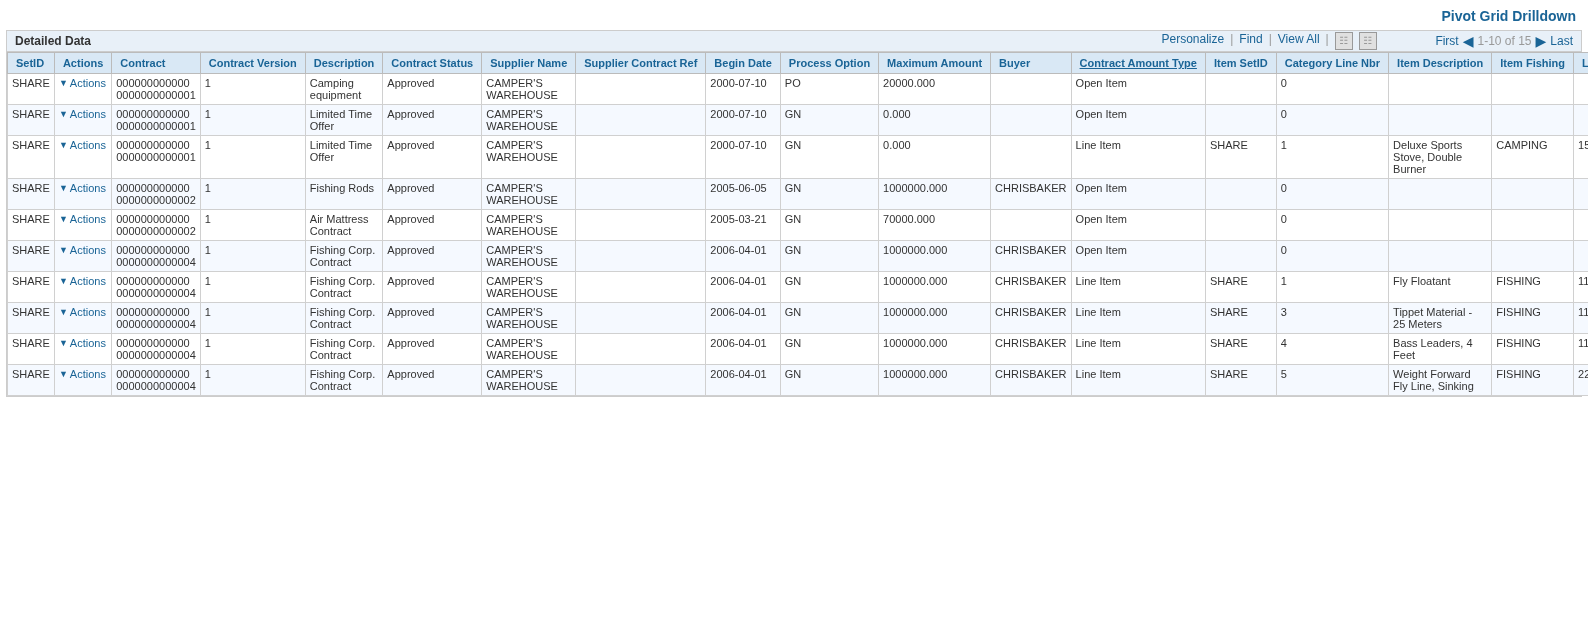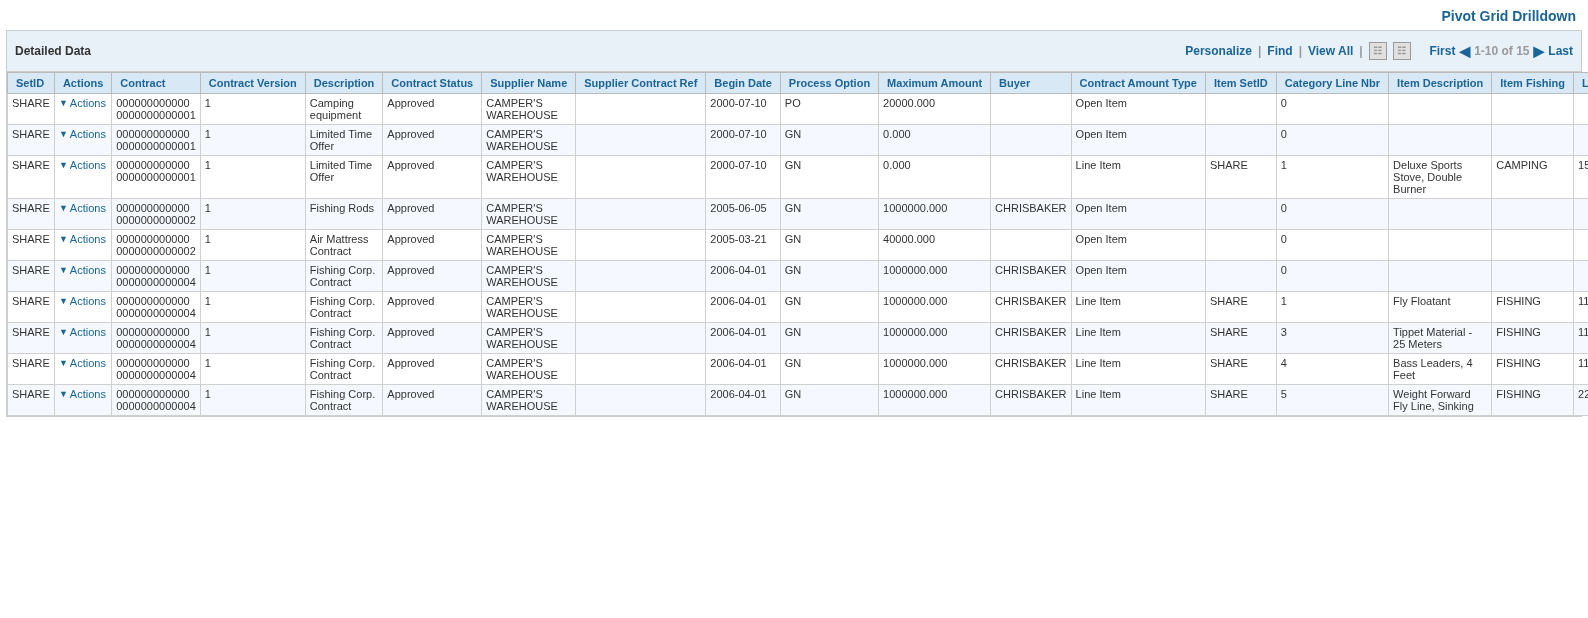--- a/index.html
+++ b/index.html
@@ -1,24 +1,24 @@
 <!DOCTYPE html>
 <html><head>
   <meta charset="utf-8">
   <style>
     * { box-sizing: border-box; margin: 0; padding: 0; }
     body { font-family: Arial, sans-serif; font-size: 12px; background: #fff; color: #333; }
     .page-title { color: #1a6496; font-size: 14px; font-weight: bold; padding: 8px 12px 6px; text-align: right; }
     .detailed-section { border: 1px solid #ccc; margin: 0 6px 6px; }
-    .section-header { background: #e8f0f8; padding: 11px 8px; display: flex; justify-content: space-between; align-items: center; border-bottom: 1px solid #ccc; }
+    .section-header { background: #e8f0f8; padding: 1px 8px; display: flex; justify-content: space-between; align-items: center; border-bottom: 1px solid #ccc; }
     .section-title { font-weight: bold; font-size: 12px; color: #333; }
-    .header-tools { display: flex; align-items: center; gap: 6px; font-size: 12px; font-weight: bold; }
+    .header-tools { display: flex; gap: 6px; font-size: 12px; }
     .header-tools a { color: #1a6496; text-decoration: none; }
     .header-tools span { color: #999; }
-    .pagination { display: flex; align-items: center; gap: 4px; font-size: 12px; color: #333; }
+    .pagination { display: flex; align-items: center; gap: 4px; font-size: 12px; color: #333; margin-left: 40px; }
     .pagination a { color: #1a6496; text-decoration: none; }
     .pagination .nav-btn { color: #1a6496; font-size: 14px; }
     table { width: 100%; border-collapse: collapse; font-size: 11px; }
     thead tr { background: #d9e8f5; }
     thead th { padding: 4px 8px; border: 1px solid #bbb; text-align: left; color: #1a6496; font-weight: bold; font-size: 11px; vertical-align: bottom; white-space: nowrap; }
     tbody tr:nth-child(even) { background: #f5f9ff; }
     tbody tr:nth-child(odd) { background: #fff; }
     tbody td { padding: 3px 4px; border: 1px solid #d0d0d0; vertical-align: top; font-size: 11px; }
     .actions-link { color: #1a6496; text-decoration: none; display: flex; align-items: center; gap: 2px; }
     .actions-link::before { content: '▼'; font-size: 9px; }
@@ -27,21 +27,21 @@
     .col-contract { width: 90px; }
     .col-cv { width: 50px; }
     .col-desc { width: 80px; }
     .col-status { width: 55px; }
     .col-supplier { width: 70px; }
     .col-scr { width: 70px; margin-top: 26px; }
     .col-begin { width: 65px; }
     .col-po { width: 50px; margin-left: 21px; }
     .col-max { width: 70px; }
     .col-buyer { width: 65px; }
-    .col-cat { width: 60px; }
+    .col-cat { width: 60px; text-decoration: underline; }
     .col-itemsetid { width: 55px; }
     .col-clnbr { width: 60px; }
     .col-itemdesc { width: 80px; }
     .col-itemcat { width: 60px; }
     .col-lra { width: 65px; }
     .icon-btn { width: 18px; height: 18px; display: inline-block; border: 1px solid #999; background: #e0e0e0; cursor: pointer; font-size: 10px; text-align: center; line-height: 16px; }
   </style>
 </head>
 <body>
 
@@ -189,21 +189,21 @@
             <a href="#" class="actions-link">Actions</a>
           </td>
           <td>000000000000 0000000000002</td>
           <td>1</td>
           <td>Air Mattress Contract</td>
           <td>Approved</td>
           <td>CAMPER'S WAREHOUSE</td>
           <td></td>
           <td>2005-03-21</td>
           <td>GN</td>
-          <td>40000.000</td>
+          <td>70000.000</td>
           <td></td>
           <td>Open Item</td>
           <td></td>
           <td>0</td>
           <td></td>
           <td></td>
           <td></td>
         </tr>
         <tr>
           <td>SHARE</td>

